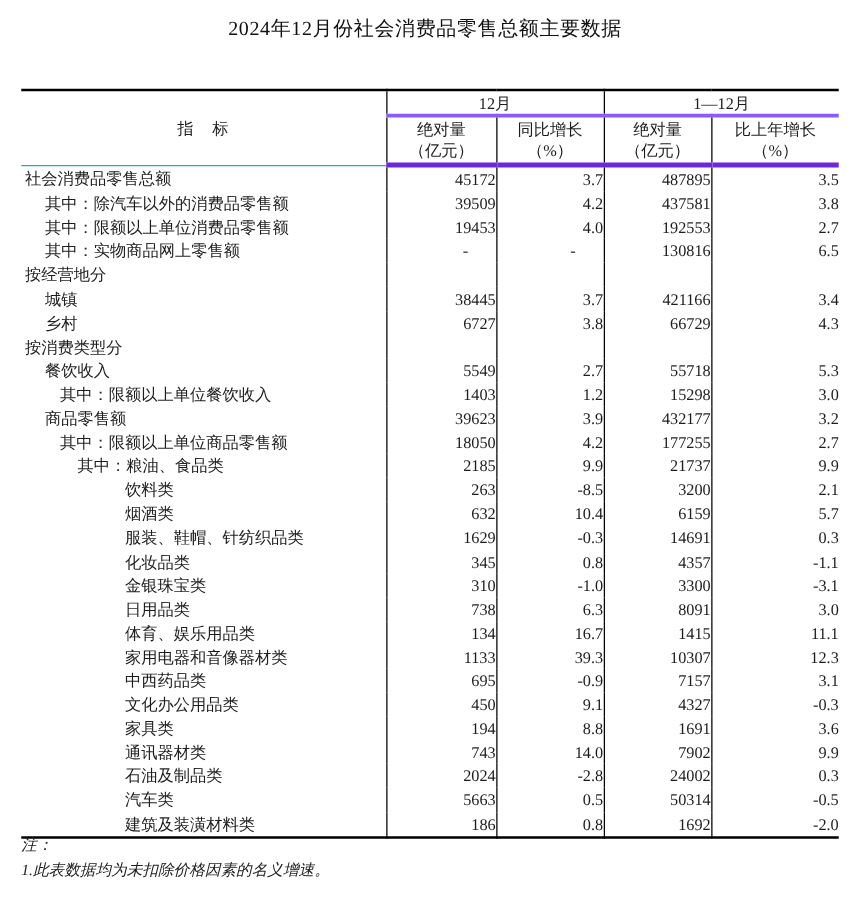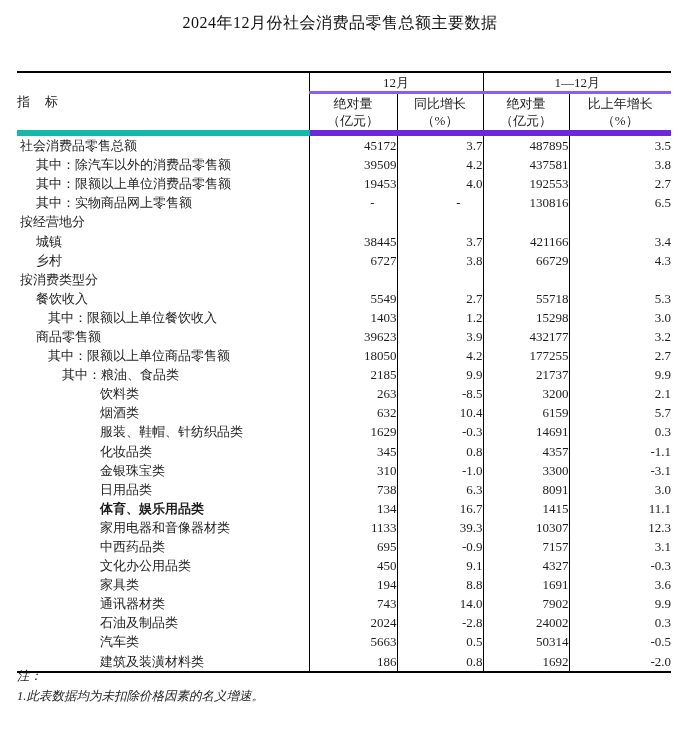--- a/index.html
+++ b/index.html
@@ -36,38 +36,38 @@
     font-size: 13px;
   }
   .stats-table th, .stats-table td {
     padding: 0;
     font-weight: normal;
     line-height: 15px;
     overflow: hidden;
     white-space: nowrap;
   }
   .th-indicator {
-    text-align: left;
+    text-align: center;
     vertical-align: middle;
     border-right: 1px solid #000;
-    border-bottom: 6px solid #14b8a6;
+    border-bottom: 1px solid #14b8a6;
     letter-spacing: 1px;
   }
   .th-group {
     height: 18px;
     text-align: center;
     vertical-align: middle;
     border-bottom: 3px solid #8b5cf6;
   }
   .th-group.bordered { border-right: 1px solid #000; }
   .th-sub {
     height: 36px;
     text-align: center;
     vertical-align: middle;
-    border-bottom: 6px solid #6d28d9;
+    border-bottom: 4px solid #6d28d9;
   }
   .th-sub.bordered { border-right: 1px solid #000; }
   .th-line { display: block; line-height: 17px; }
   .stats-table tbody td { height: 19.1px; vertical-align: middle; }
   .cell-label {
     text-align: left;
     border-right: 1px solid #000;
   }
   .cell-num {
     text-align: right;
@@ -253,21 +253,21 @@
           <td class="cell-num">-3.1</td>
         </tr>
         <tr>
           <td class="cell-label" style="padding-left: 83px;">日用品类</td>
           <td class="cell-num bordered">738</td>
           <td class="cell-num bordered">6.3</td>
           <td class="cell-num bordered">8091</td>
           <td class="cell-num">3.0</td>
         </tr>
         <tr>
-          <td class="cell-label" style="padding-left: 83px; font-weight: bold;">体育、娱乐用品类</td>
+          <td class="cell-label" style="padding-left: 83px;">体育、娱乐用品类</td>
           <td class="cell-num bordered">134</td>
           <td class="cell-num bordered">16.7</td>
           <td class="cell-num bordered">1415</td>
           <td class="cell-num">11.1</td>
         </tr>
         <tr>
           <td class="cell-label" style="padding-left: 83px;">家用电器和音像器材类</td>
           <td class="cell-num bordered">1133</td>
           <td class="cell-num bordered">39.3</td>
           <td class="cell-num bordered">10307</td>

